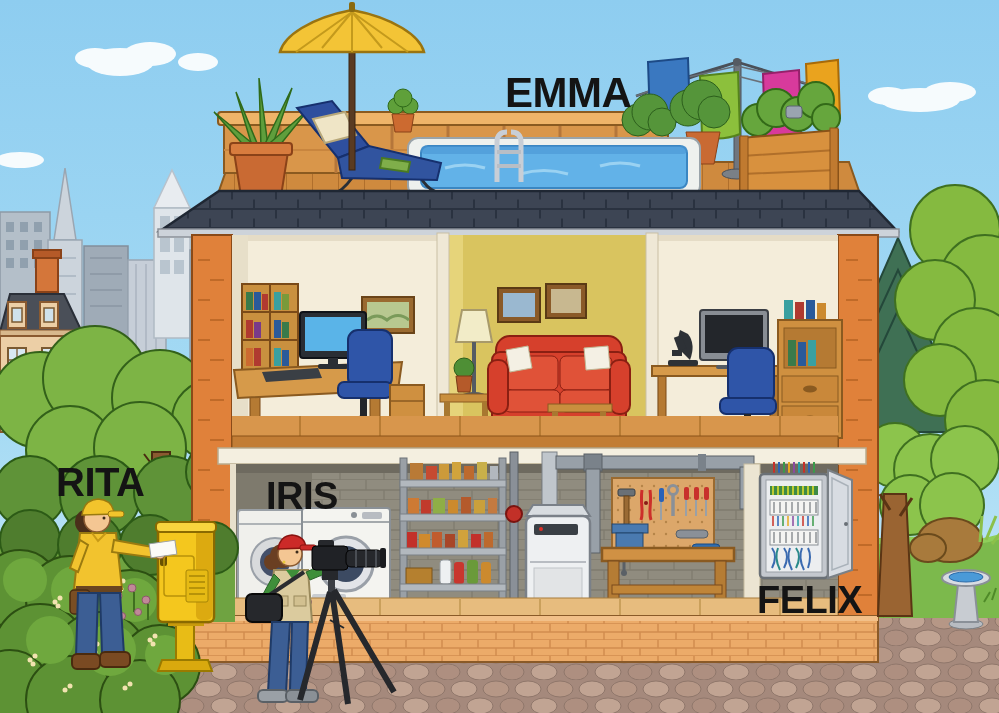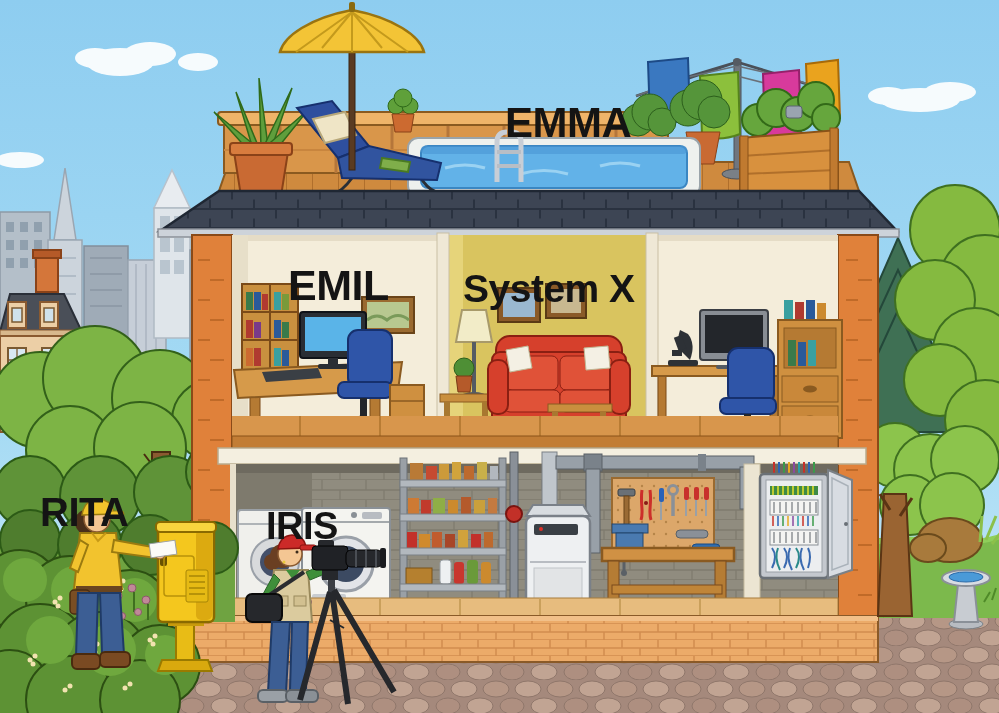--- a/index.html
+++ b/index.html
@@ -1,25 +1,25 @@
 <!DOCTYPE html>
 <html><head>
 <meta charset="utf-8">
 <style>
   html,body{margin:0;padding:0;background:#666;}
   .scene{position:relative;width:999px;height:713px;overflow:hidden;
          font-family:"Liberation Sans", sans-serif;}
   .scene svg{position:absolute;left:0;top:0;}
   .label{position:absolute;color:#141414;font-weight:700;white-space:nowrap;
-         letter-spacing:-0.5px;line-height:1;margin-top:30px;}
+         letter-spacing:-0.5px;line-height:1;}
   .l-emma   {left:505px;top:72px; font-size:42px;}
   .l-emil   {left:288px;top:234px;font-size:43px;}
   .l-sx     {left:463px;top:239px;font-size:39px;}
   .l-sy     {left:668px;top:236px;font-size:39px;}
-  .l-rita   {left:40px; top:462px;font-size:40px;}
+  .l-rita   {left:56px; top:462px;font-size:40px;}
   .l-iris   {left:266px;top:477px;font-size:38px;}
   .l-felix  {left:757px;top:581px;font-size:38px;}
   .l-plat   {left:399px;top:619px;font-size:44px;letter-spacing:-1px;}
 </style>
 </head>
 <body>
 
 <div class="scene">
 <svg width="999" height="713" viewBox="0 0 999 713">
 <defs>
@@ -761,17 +761,16 @@
   <g>
     <ellipse cx="966" cy="624" rx="17" ry="5" fill="#b8bcc2" stroke="#7a8086"></ellipse>
     <polygon points="958,584 974,584 978,622 954,622" fill="#c8ccd2" stroke="#8a9098" stroke-width="2"></polygon>
     <ellipse cx="966" cy="578" rx="24" ry="8" fill="#d8dce2" stroke="#8a9098" stroke-width="2"></ellipse>
     <ellipse cx="966" cy="577" rx="17" ry="5" fill="#4a9ad8" stroke="#2a6aa8"></ellipse>
   </g>
 </g>
 </svg>
 
 <div class="label l-emma">EMMA</div>
-<div class="label l-emil">EMIL</div>
-<div class="label l-sx">System X</div>
 <div class="label l-rita">RITA</div>
 <div class="label l-iris">IRIS</div>
+<div class="label l-felix">FELIX</div>
 </div>
 
 </body></html>

